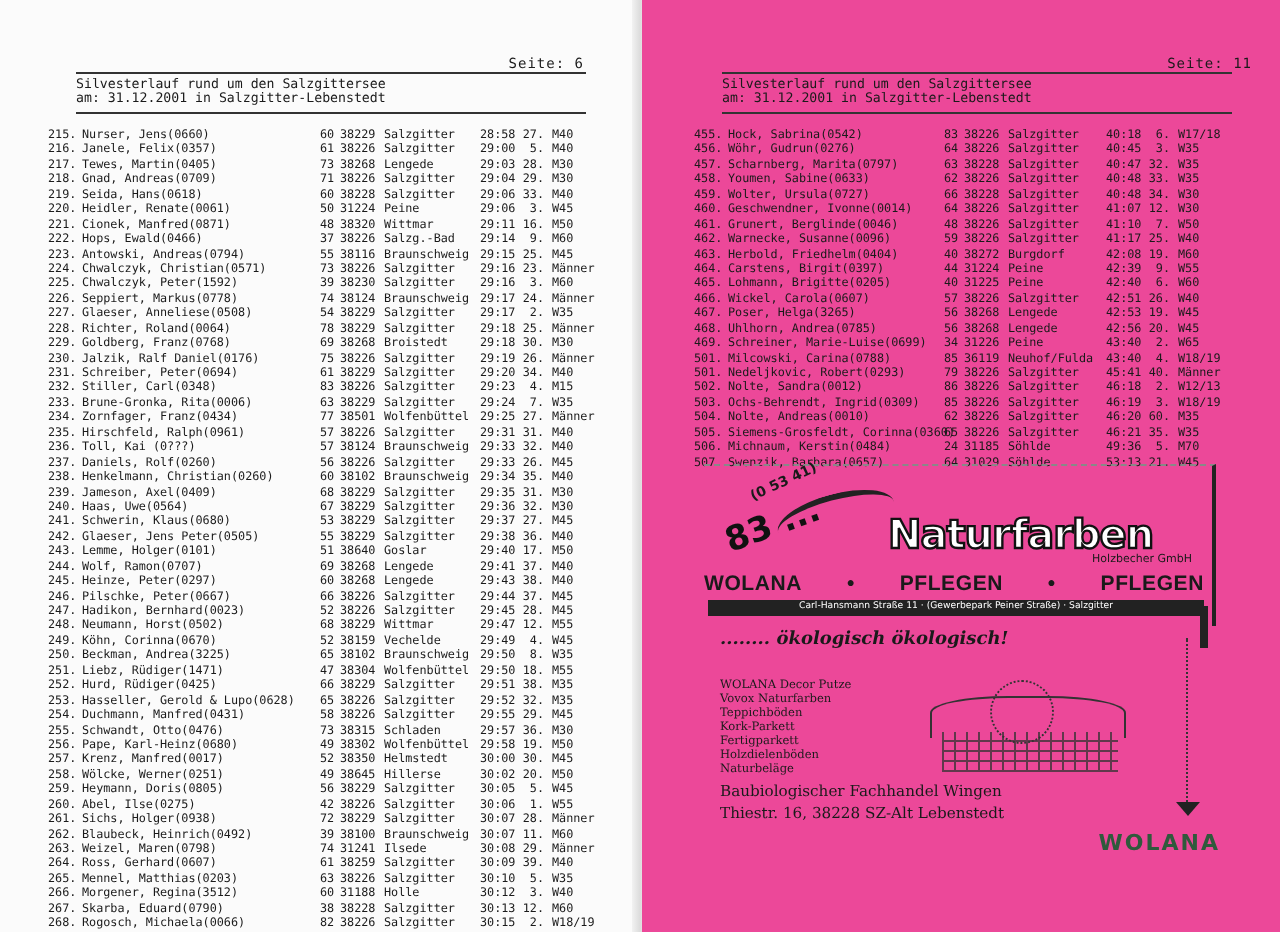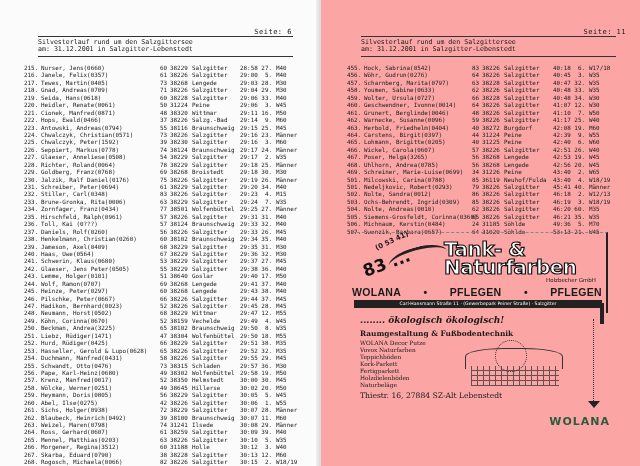--- a/index.html
+++ b/index.html
@@ -1,20 +1,20 @@
 <!DOCTYPE html>
 <html><head>
 <meta charset="utf-8">
 <style>
   html, body { margin:0; padding:0; }
   body { width:640px; height:466px; background:#ffffff; position:relative; overflow:hidden;
          font-family:"DejaVu Sans Mono", monospace; color:#1a1a1a; }
   .page { position:absolute; top:0; height:466px; background:#fbfbfb; }
   .page.left { left:0; width:320px; border-right:1px solid #bdbdbd; }
-  .page.right { left:321px; width:319px; background:#fca5a5; }
+  .page.right { left:321px; width:319px; background:#ec4899; }
   .fold { position:absolute; left:316px; top:0; width:8px; height:466px;
           background:linear-gradient(90deg,#f2f2f2,#dcdcdc 50%,#f4f4f4); }
   .page-num { position:absolute; top:28px; font-size:7px; letter-spacing:0.5px; }
   .left .page-num { right:28px; }
   .right .page-num { right:14px; }
   .rule { position:absolute; height:0; border-top:1.5px solid #333; }
   .hdr { position:absolute; font-size:6.6px; line-height:7.5px; white-space:nowrap; }
   .rows { position:absolute; font-size:5.9px; line-height:7.45px; white-space:nowrap; }
   .row { position:relative; height:7.45px; }
   .row span { position:absolute; top:0; }
@@ -845,50 +845,49 @@
         <span class="c-pl" style="left: 226px; width: 12px;">21.</span>
         <span class="c-cls" style="left: 242px;">W45</span>
       </div>
     </div>
 </div>
 
 <div class="ad1">
   <div class="phone">(0 53 41)</div>
   <div class="hose"></div>
   <div class="num">83 ...</div>
-  <div class="brand1">Tank- &amp;</div>
   <div class="brand2">Naturfarben</div>
   <div class="gmbh">Holzbecher GmbH</div>
   <div class="slogan">
     <span>WOLANA</span>
     <span>•</span>
     <span>PFLEGEN</span>
     <span>•</span>
     <span>PFLEGEN</span>
   </div>
   <div class="addr">Carl-Hansmann Straße 11 · (Gewerbepark Peiner Straße) · Salzgitter</div>
 </div>
 
 <div class="ad2">
   <div class="tag">........ ökologisch ökologisch!</div>
   <div class="corner"></div>
-  <div class="title">Raumgestaltung &amp; Fußbodentechnik</div>
   <div class="list" id="wolana-list">
       <div>WOLANA Decor Putze</div>
       <div>Vovox Naturfarben</div>
       <div>Teppichböden</div>
       <div>Kork-Parkett</div>
       <div>Fertigparkett</div>
       <div>Holzdielenböden</div>
       <div>Naturbeläge</div>
     </div>
   <div class="house">
     <div class="tree"></div>
     <div class="roof"></div>
     <div class="wall"></div>
   </div>
   <div class="shop">
-    <div>Thiestr. 16, 27884 SZ-Alt Lebenstedt</div>
+    <div>Baubiologischer Fachhandel Wingen</div>
+    <div>Thiestr. 16, 38228 SZ-Alt Lebenstedt</div>
   </div>
   <div class="dots"></div>
   <div class="arrow"></div>
   <div class="logo">WOLANA</div>
 </div>
 
 </body></html>

